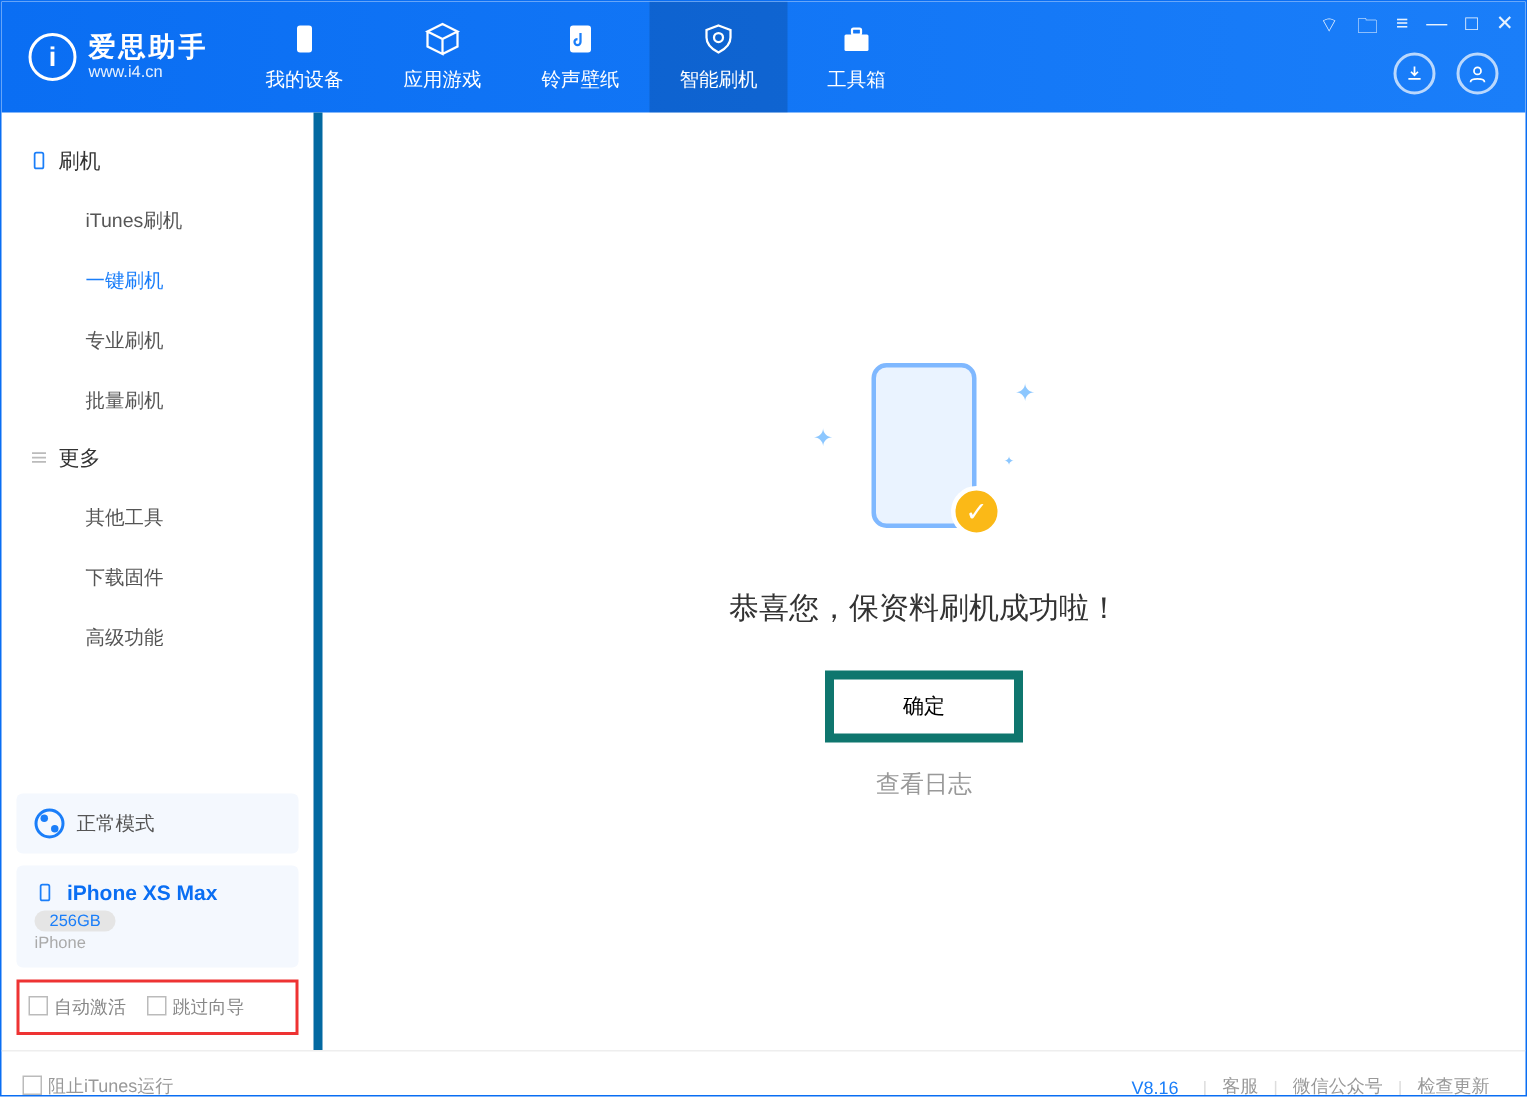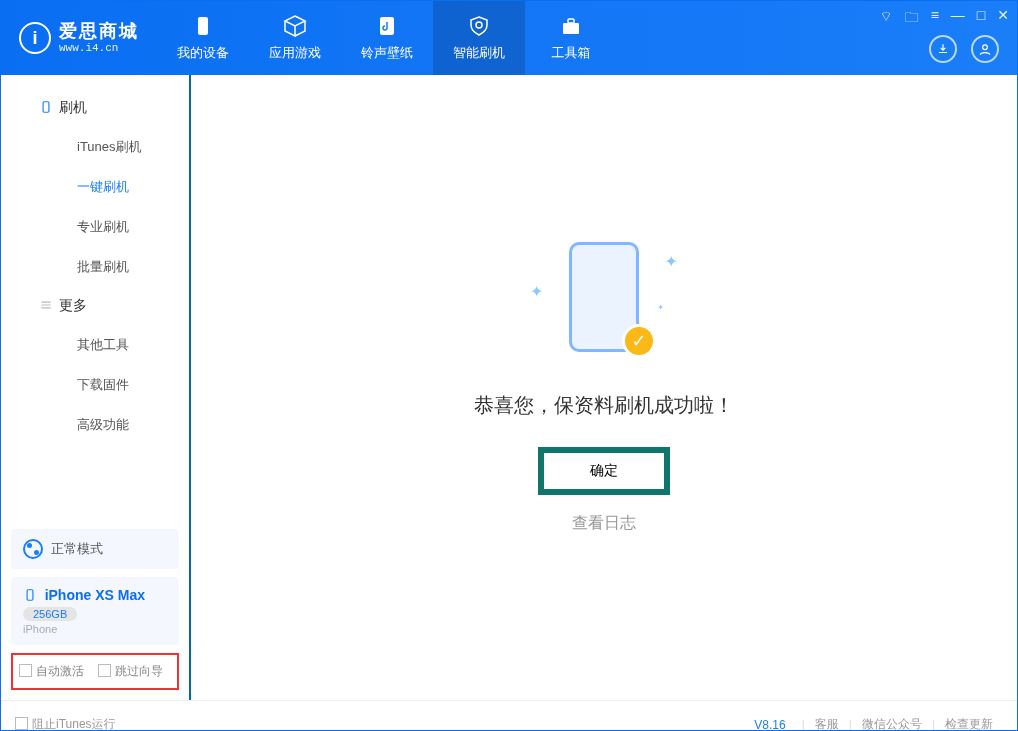--- a/index.html
+++ b/index.html
@@ -3,34 +3,34 @@
 <meta charset="utf-8">
 <style>
 * { margin: 0; padding: 0; box-sizing: border-box; font-family: "Microsoft YaHei", sans-serif; }
 body { background: #fff; width: 1018px; height: 731px; overflow: hidden; border: 1px solid #0a6ef3; }
 
 .header { background: linear-gradient(to right, #0a6ef3, #1a7ef9); height: 74px; display: flex; align-items: center; color: #fff; position: relative; }
 .logo-area { display: flex; align-items: center; padding: 0 18px; }
 .logo-circle { width: 32px; height: 32px; border: 2.5px solid #fff; border-radius: 50%; display: flex; align-items: center; justify-content: center; font-size: 18px; font-weight: bold; margin-right: 8px; }
 .logo-text { line-height: 1.1; }
 .logo-title { font-size: 18px; font-weight: bold; letter-spacing: 2px; }
-.logo-sub { font-size: 11px; opacity: .9; font-family: Liberation Mono, monospace; }
+.logo-sub { font-size: 11px; opacity: .9; }
 
 .navs { display: flex; height: 100%; }
 .nav { width: 92px; display: flex; flex-direction: column; align-items: center; justify-content: center; cursor: pointer; font-size: 13px; }
 .nav.active { background: rgba(0,0,0,.15); }
 .nav-ico { width: 24px; height: 24px; margin-bottom: 6px; }
 
 .win-ctrls { position: absolute; top: 6px; right: 8px; display: flex; gap: 12px; }
 .win-ctrls span { cursor: pointer; font-size: 14px; opacity: .9; }
 .hdr-right { position: absolute; bottom: 12px; right: 18px; display: flex; gap: 14px; }
 .circ-btn { width: 28px; height: 28px; border: 2px solid rgba(255,255,255,.7); border-radius: 50%; display: flex; align-items: center; justify-content: center; cursor: pointer; }
 
 .body { display: flex; height: calc(100% - 74px - 30px); }
-.sidebar { width: 190px; border-right: 2px solid #0369a1; padding-top: 14px; font-size: 13px; color: #555; position: relative; padding-left: 20px; }
+.sidebar { width: 214px; border-right: 6px solid #0369a1; padding-top: 14px; font-size: 13px; color: #555; position: relative; }
 .sb-group { padding: 10px 18px; color: #333; font-size: 14px; }
 .sb-group svg { vertical-align: -2px; margin-right: 6px; }
 .sb-item { padding: 11px 18px 11px 56px; cursor: pointer; }
 .sb-item.active { color: #1a7ef9; }
 
 .sb-bottom { position: absolute; left: 10px; right: 10px; bottom: 10px; }
 .mode-card, .device-card { background: #f4f8fe; border-radius: 4px; padding: 10px 12px; margin-bottom: 8px; font-size: 13px; }
 .mode-card { display: flex; align-items: center; gap: 8px; }
 .mode-ico { width: 20px; height: 20px; border: 2px solid #1a7ef9; border-radius: 50%; position: relative; }
 .mode-ico::before, .mode-ico::after { content: ''; position: absolute; width: 5px; height: 5px; background: #1a7ef9; border-radius: 50%; }
@@ -57,21 +57,21 @@
 .footer a { color: #999; text-decoration: none; margin: 0 10px; cursor: pointer; }
 .footer .sep { color: #ddd; }
 </style>
 </head>
 <body>
 
 <div class="header">
   <div class="logo-area">
     <div class="logo-circle">i</div>
     <div class="logo-text">
-      <div class="logo-title">爱思商城</div>
+      <div class="logo-title">爱思助手</div>
       <div class="logo-sub">www.i4.cn</div>
     </div>
   </div>
   <div class="navs">
     <div class="nav">
         <svg class="nav-ico" viewBox="0 0 24 24">
           <rect x="7" y="3" width="10" height="18" rx="2" fill="#fff"></rect>
         </svg>
         <span>我的设备</span>
       </div>

